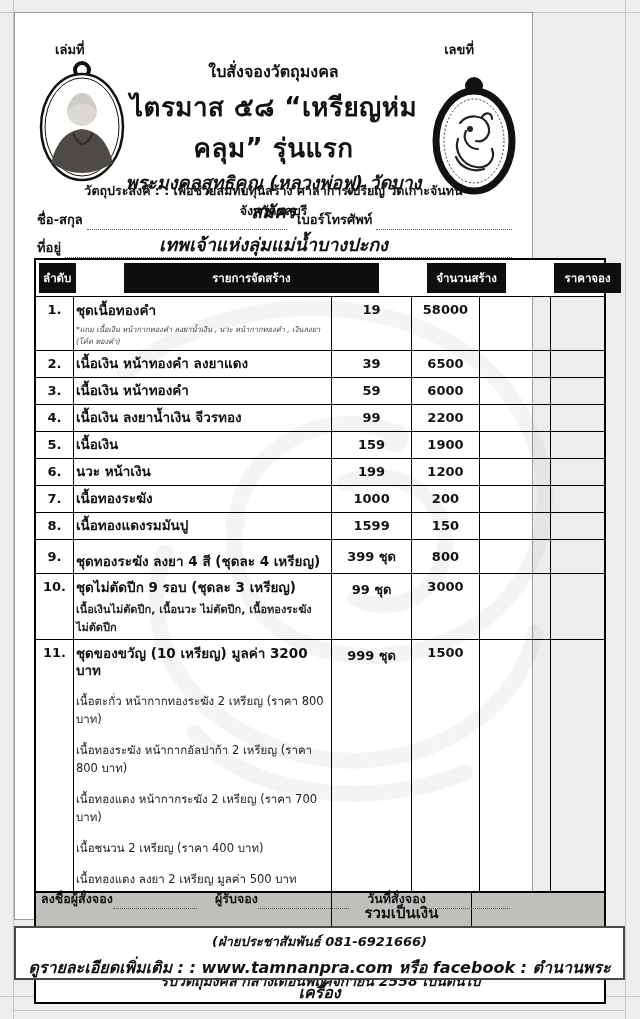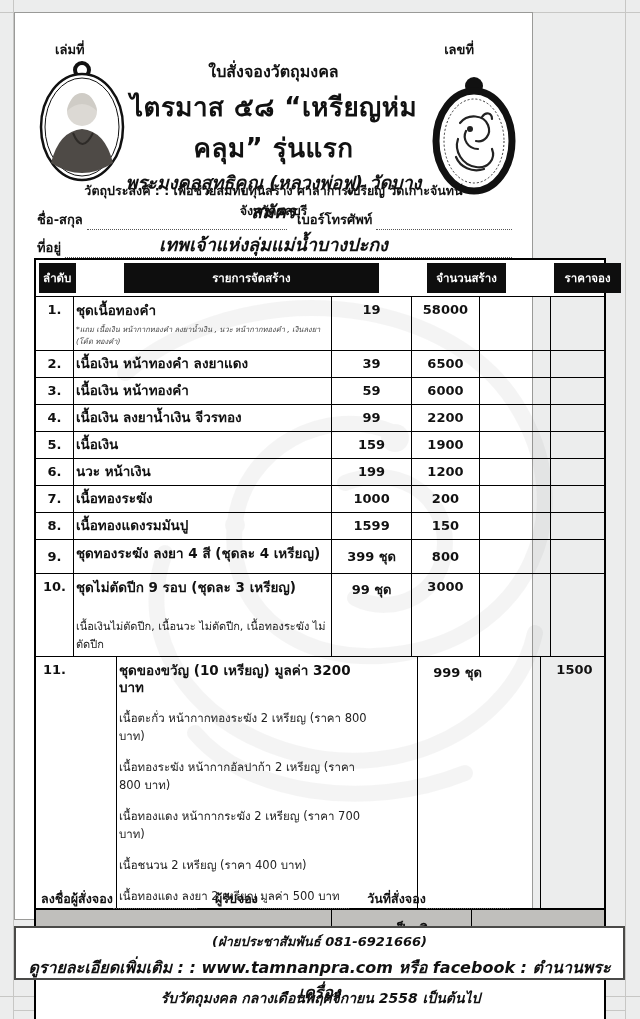--- a/index.html
+++ b/index.html
@@ -52,27 +52,27 @@
   .thead .hc { background:#0e0e0e; color:#fff; font-size:11.5px; font-weight:bold;
                display:flex; align-items:center; justify-content:center; height:30px; }
   .trow { border-top:1px solid #000; }
   .trow > div { border-left:1px solid #000; display:flex; }
   .trow > div:first-child { border-left:none; }
   .c-no { align-items:flex-start; justify-content:center; font-size:13px; font-weight:bold; padding-top:5px; }
   .c-item { flex-direction:column; padding:5px 4px 3px 2px; }
   .c-num { align-items:flex-start; justify-content:center; font-size:13px; font-weight:bold; padding-top:5px; }
   .item-name { font-size:13.5px; font-weight:bold; line-height:1.25; }
   .item-note-sm { font-size:7.5px; font-style:italic; color:#444; margin-top:4px; }
-  .item-note-md { font-size:11px; color:#222; margin-top:21px; font-weight:400; }
+  .item-note-md { font-size:11px; color:#222; margin-top:4px; font-weight:700; }
   .sub-item { font-size:11.5px; color:#222; margin-top:13px; font-weight:500; }
   .r-std { min-height:27px; } .r-std .c-no, .r-std .c-num { align-items:center; padding-top:0; }
   .r-std .c-item { justify-content:center; padding-top:2px; padding-bottom:2px; }
   .r1 { min-height:52px; } .r9 { min-height:34px; }
-  .r9 .c-no,.r9 .c-num{align-items:center;padding-top:0;} .r9 .c-item{justify-content:flex-start;}
-  .r10 { min-height:62px; } .r11 { min-height:150px;gap:43px; }
+  .r9 .c-no,.r9 .c-num{align-items:center;padding-top:0;} .r9 .c-item{justify-content:flex-end;}
+  .r10 { min-height:62px; } .r11 { min-height:150px; }
   .total-row { border-top:2px solid #000; background:#c0bfbc; display:grid;
                grid-template-columns:52% 24.5% 23.5%; height:42px; }
   .total-row > div { border-left:1.5px solid #000; }
   .total-row > div:first-child { border-left:none; }
   .total-label { display:flex; align-items:center; justify-content:center;
                  font-size:15px; font-weight:bold; }
   .notes-box { border-top:2px solid #000; background:#fff; text-align:center; padding:9px 6px 10px 7px; }
   .note-1 { font-size:13px; font-weight:bold; font-style:italic; }
   .note-2 { font-size:14px; font-weight:bold; font-style:italic; margin-top:5px; }
 

